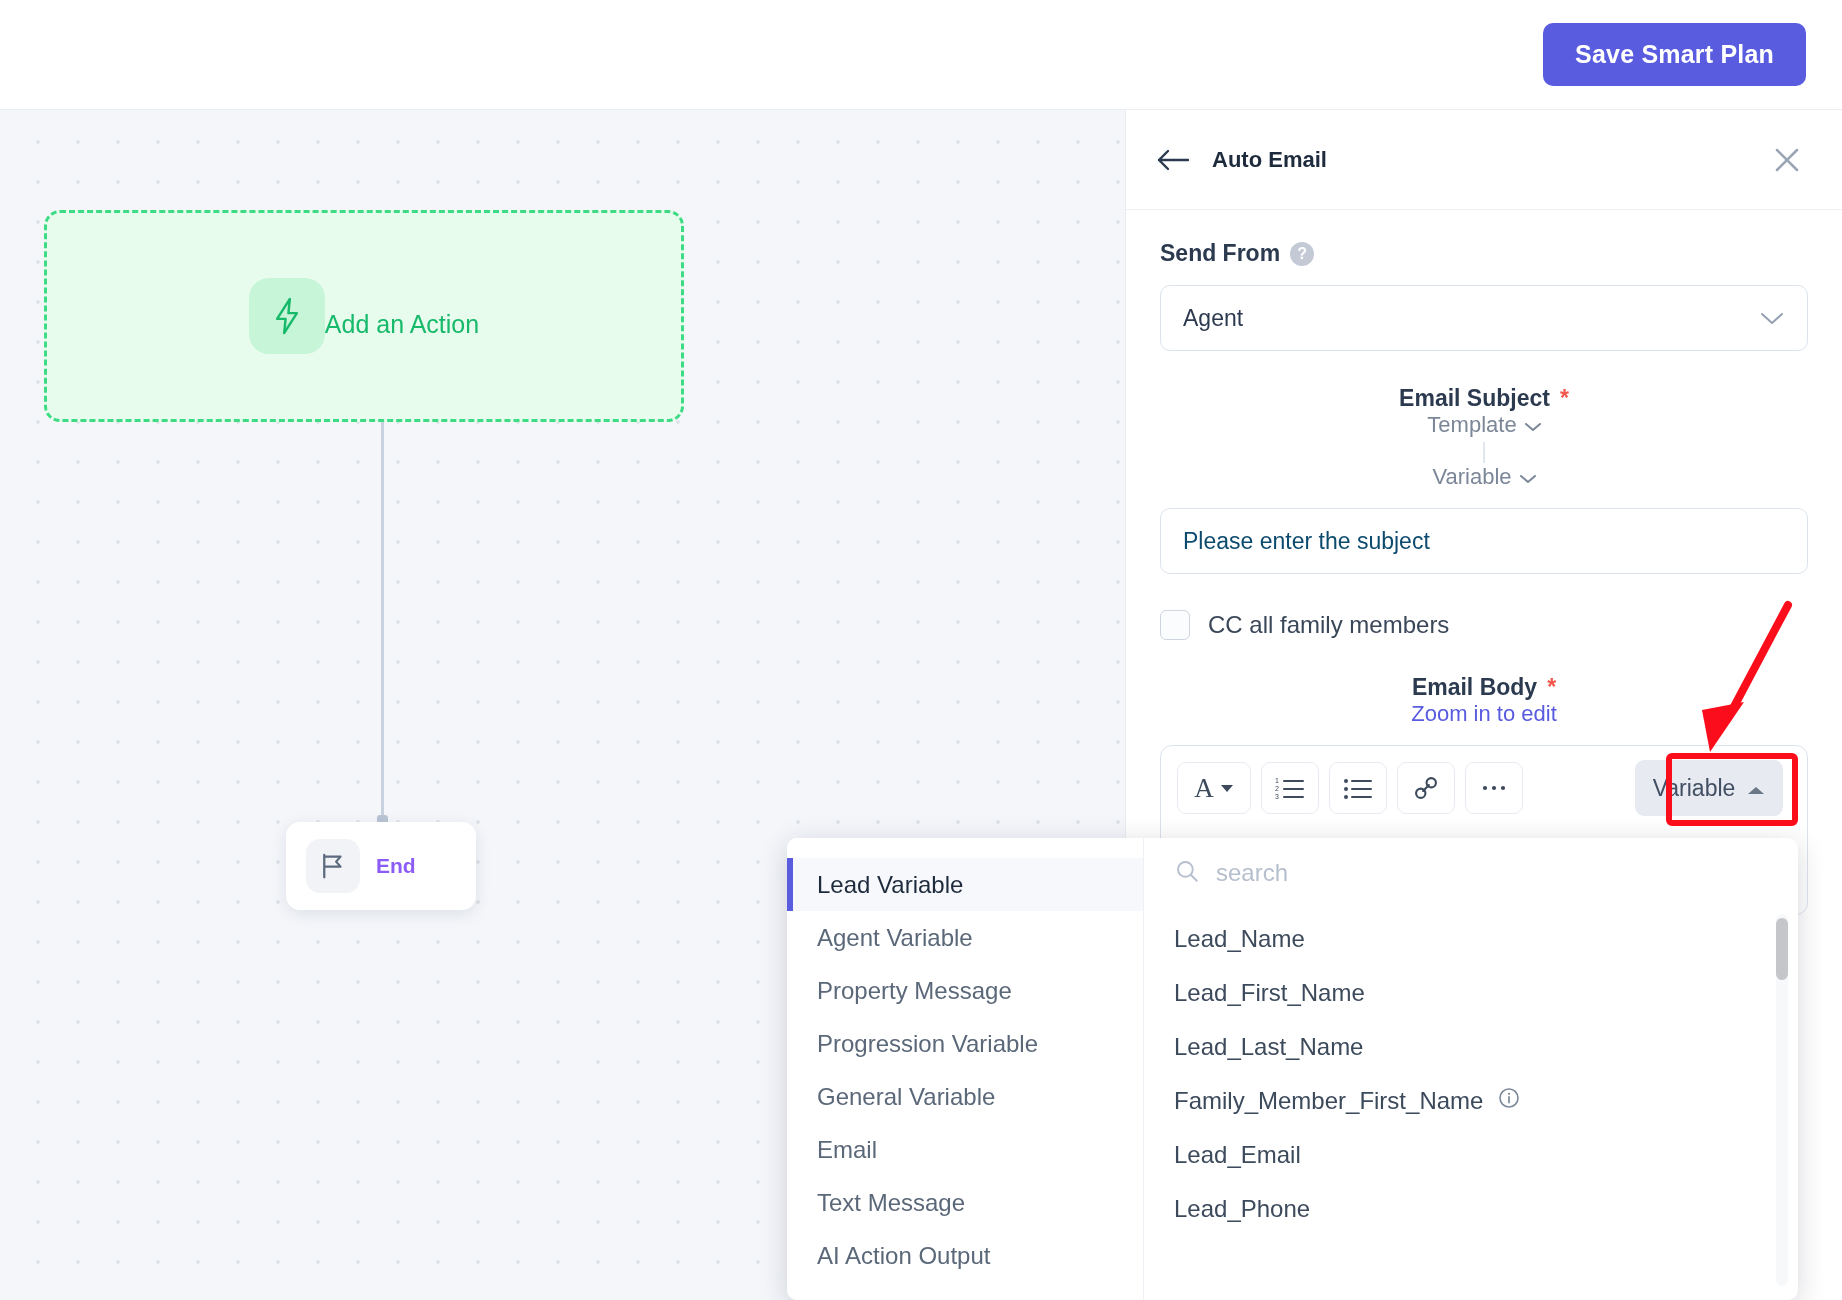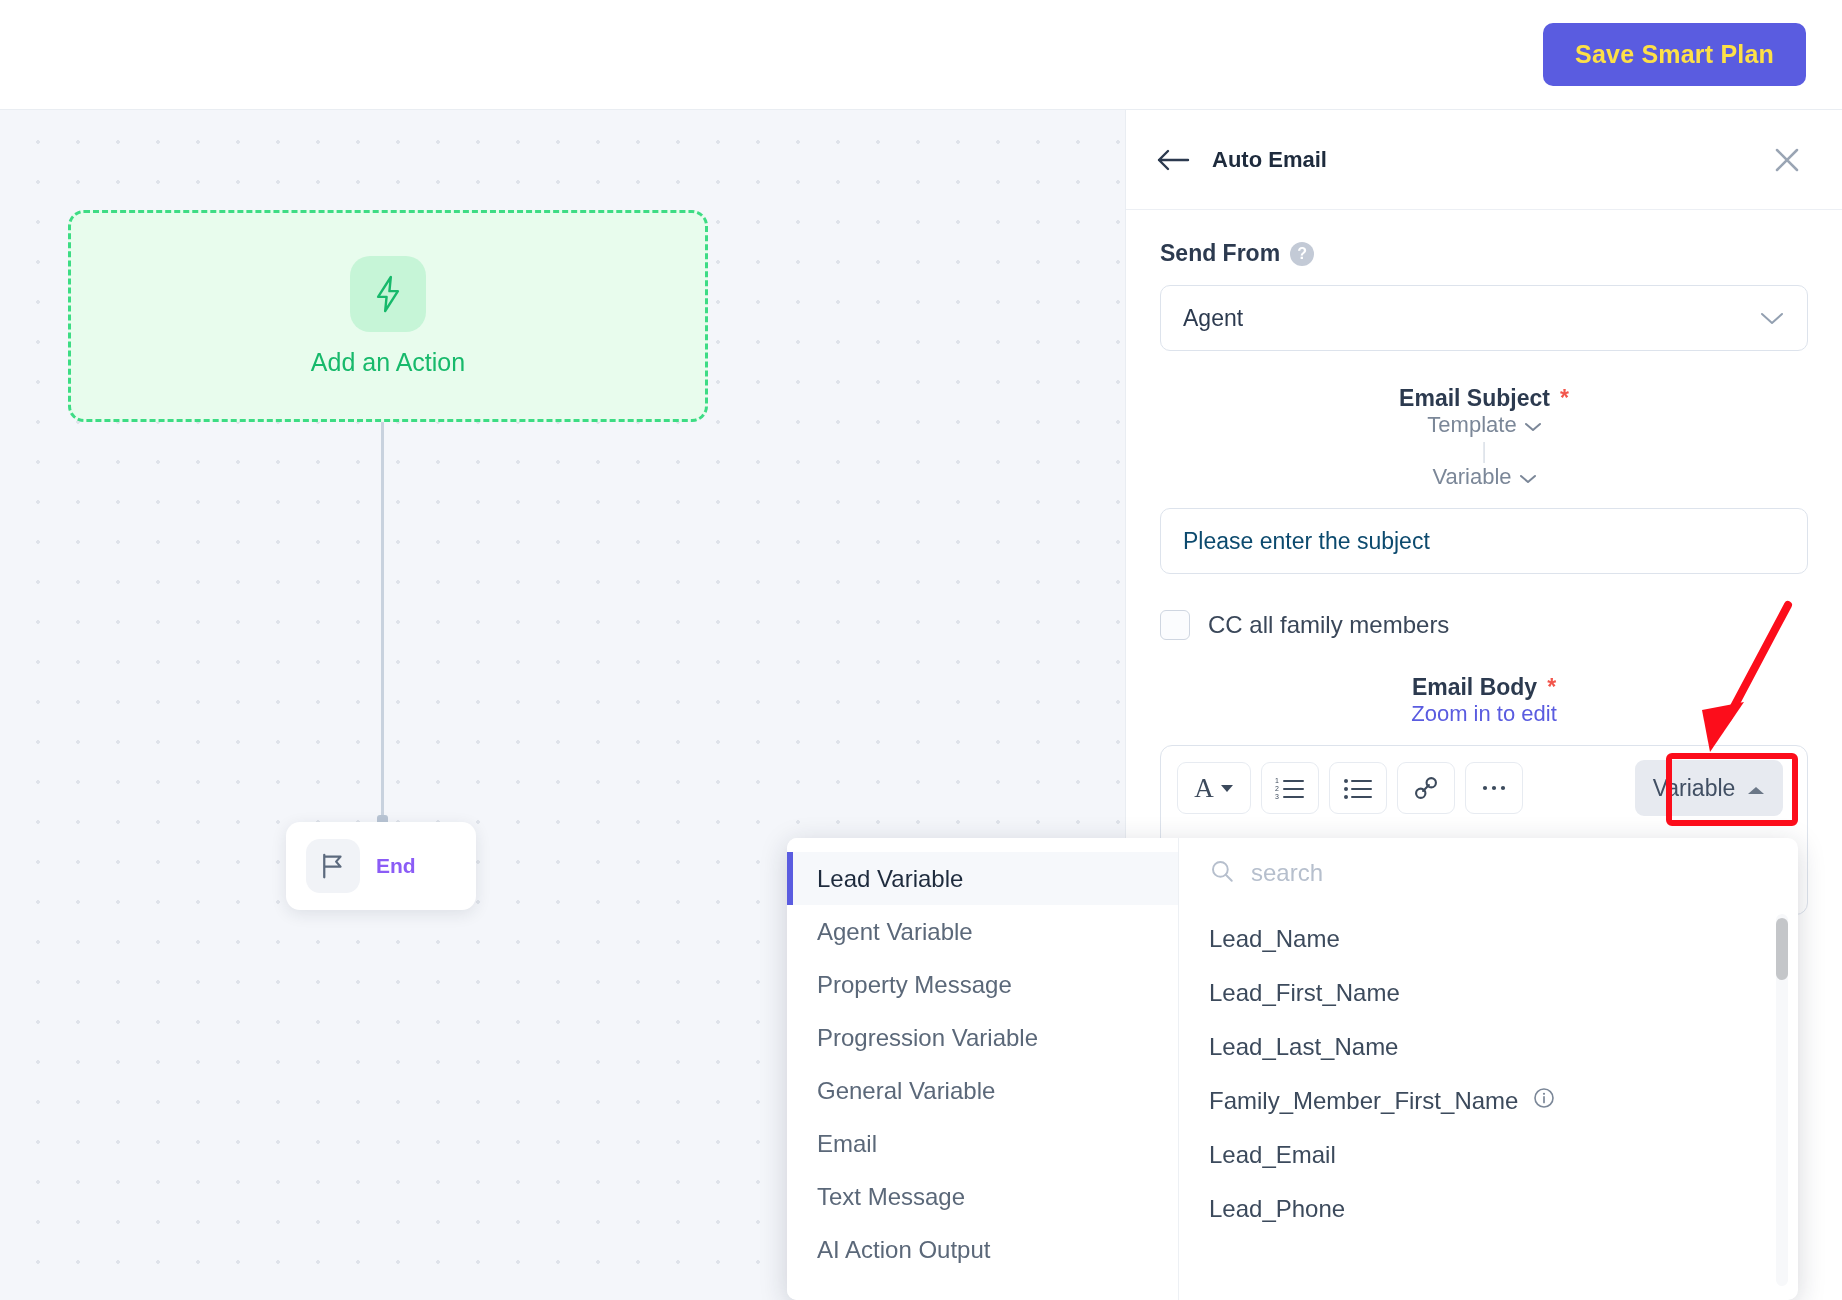--- a/index.html
+++ b/index.html
@@ -12,44 +12,44 @@
   #root { position: relative; width: 1842px; height: 1300px; }
 
   
   .topbar {
     position: absolute; left: 0; top: 0; width: 1842px; height: 110px;
     background: #ffffff; border-bottom: 1px solid #e9edf2;
     display: flex; align-items: center; justify-content: flex-end;
   }
   .save-btn {
     margin-right: 36px;
-    background: #5a5ce0; color: #fde047;
+    background: #5a5ce0; color: #ffffff;
     font-size: 25px; font-weight: 600;
     border: none; border-radius: 10px;
     padding: 17px 32px; cursor: pointer;
     letter-spacing: .2px;
   }
 
   
   .canvas {
     position: absolute; left: 0; top: 110px;
     width: 1125px; height: 1190px;
     background-color: #f4f6fa;
     background-image: radial-gradient(#dfe3ea 1.6px, transparent 1.7px);
     background-size: 40px 40px;
     background-position: 18px 12px;
     overflow: hidden;
   }
   .add-action-node {
-    position: absolute; left: 68px; top: 100px;
+    position: absolute; left: 44px; top: 100px;
     width: 640px; height: 212px;
     background: #e8fced;
     border: 3px dashed #3ddc84;
     border-radius: 16px;
-    display: flex; flex-direction: column;
+    display: flex; flex-direction: row;
     align-items: center; justify-content: center;
     cursor: pointer;
   }
   .add-action-icon {
     width: 76px; height: 76px; border-radius: 20px;
     background: #c6f5d7;
     display: flex; align-items: center; justify-content: center;
   }
   .add-action-label {
     margin-top: 16px;
@@ -170,22 +170,22 @@
 
   
   .var-dropdown {
     position: absolute; left: 787px; top: 838px;
     width: 1011px; height: 462px;
     background: #fff; border-radius: 10px;
     box-shadow: 0 6px 28px rgba(25,35,55,.18);
     display: flex; overflow: hidden; z-index: 30;
   }
   .var-cats {
-    width: 392px; border-right: 1px solid #edf0f4;
-    padding-top: 14px; background: #fff;
+    width: 357px; border-right: 1px solid #edf0f4;
+    padding-top: 20px; background: #fff;
   }
   .var-cat {
     height: 53px; display: flex; align-items: center;
     padding-left: 30px; font-size: 24px; color: #5b6879;
     cursor: pointer; position: relative;
   }
   .var-cat.active {
     background: #f6f8fb; color: #1e2b3d;
   }
   .var-cat.active::before {

